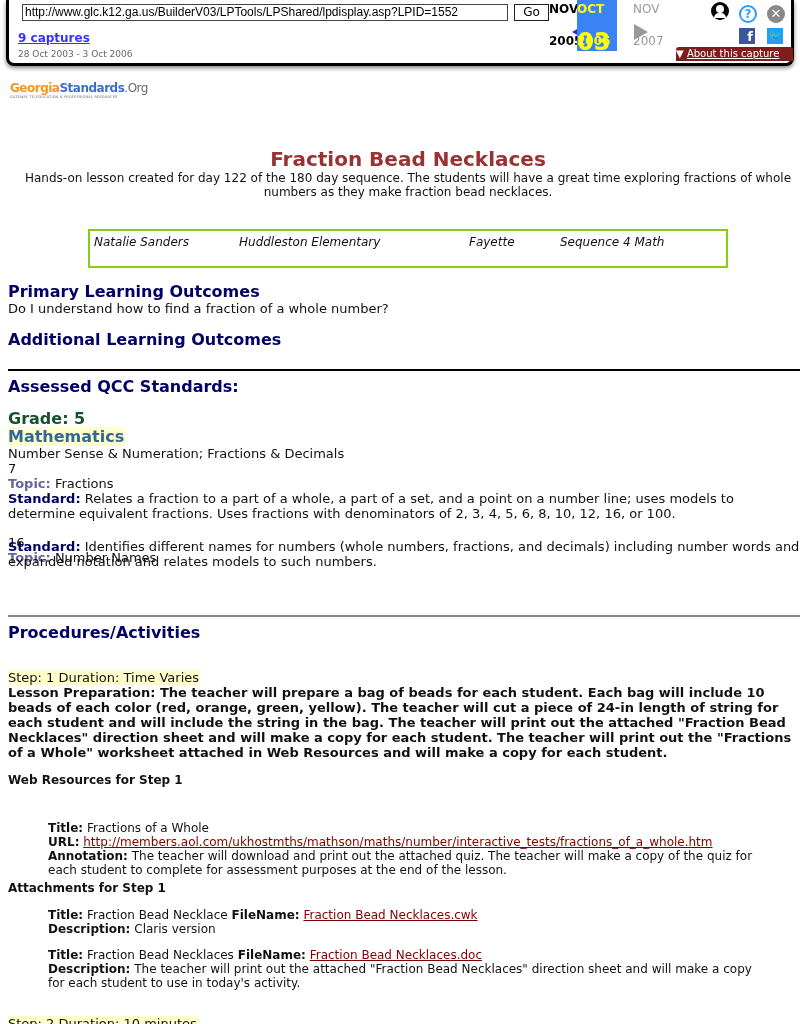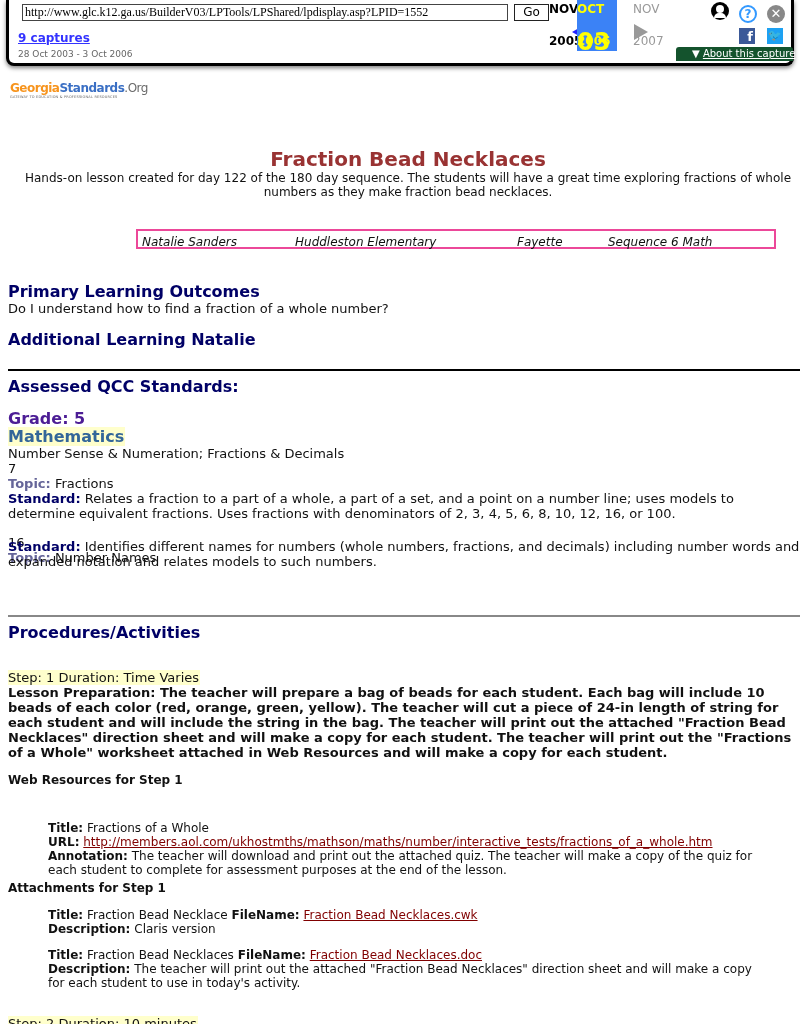--- a/index.html
+++ b/index.html
@@ -1,21 +1,21 @@
 <!DOCTYPE html>
 <html><head>
 <meta charset="utf-8">
 <style>
   * { box-sizing: border-box; }
   html, body { margin: 0; padding: 0; background: #fff; }
   body { width: 800px; height: 1024px; overflow: hidden; position: relative; font-family: "DejaVu Sans", sans-serif; color: #111; }
 
   
   .wb { position: absolute; left: 6px; top: 0; width: 788px; height: 66px; background: #fff; border: 3px solid #000; border-top: none; border-radius: 0 0 8px 8px; box-shadow: 0 2px 4px rgba(0,0,0,0.5); }
-  .wb-url { position: absolute; left: 13px; top: 4px; width: 486px; height: 17px; border: 1px solid #444; font-size: 12px; line-height: 15px; padding: 0 2px; white-space: nowrap; overflow: hidden; font-family: Liberation Serif, serif; color: #000; background: #fff; }
+  .wb-url { position: absolute; left: 13px; top: 4px; width: 486px; height: 17px; border: 1px solid #444; font-size: 12px; line-height: 15px; padding: 0 2px; white-space: nowrap; overflow: hidden; font-family: Liberation Sans, sans-serif; color: #000; background: #fff; }
   .wb-go { position: absolute; left: 505px; top: 4px; width: 35px; height: 17px; border: 1px solid #222; background: #fff; font-size: 12px; line-height: 15px; text-align: center; padding: 0; font-family: "DejaVu Sans", sans-serif; color: #000; }
   .wb-captures { position: absolute; left: 9px; top: 31px; font-size: 12px; font-weight: bold; color: #33f; text-decoration: underline; }
   .wb-range { position: absolute; left: 9px; top: 49px; font-size: 9px; color: #666; }
   .wb-col { position: absolute; top: 0; height: 51px; text-align: left; }
   .wb-col .m { font-size: 12px; font-weight: bold; line-height: 14px; padding-top: 2px; }
   .wb-col .y { position: absolute; bottom: 3px; left: 0; right: 0; font-size: 12px; font-weight: bold; }
   .col-prev { left: 540px; width: 46px; }
   .col-prev .m, .col-prev .y { color: #000; }
   .col-cur { left: 568px; width: 40px; background: #3b82f6; }
   .col-cur .m { color: #ff0; }
@@ -26,41 +26,41 @@
   .col-next .y { color: #999; font-weight: normal; }
   .arrow-prev { position: absolute; left: 563px; top: 24px; width: 0; height: 0; border-top: 8px solid transparent; border-bottom: 8px solid transparent; border-right: 14px solid #22f; }
   .arrow-next { position: absolute; left: 625px; top: 24px; width: 0; height: 0; border-top: 8px solid transparent; border-bottom: 8px solid transparent; border-left: 14px solid #999; }
   .icon-user { position: absolute; left: 702px; top: 2px; width: 18px; height: 18px; border-radius: 50%; background: #000; }
   .icon-user::before { content: ""; position: absolute; left: 5px; top: 3px; width: 8px; height: 8px; border-radius: 50%; background: #fff; }
   .icon-user::after { content: ""; position: absolute; left: 3px; top: 11px; width: 12px; height: 5px; border-radius: 6px 6px 0 0; background: #fff; }
   .icon-help { position: absolute; left: 730px; top: 5px; width: 18px; height: 18px; border-radius: 50%; border: 2px solid #39f; color: #39f; font-size: 12px; font-weight: bold; text-align: center; line-height: 14px; }
   .icon-close { position: absolute; left: 758px; top: 5px; width: 18px; height: 18px; border-radius: 50%; background: #888; color: #fff; font-size: 13px; font-weight: bold; text-align: center; line-height: 18px; }
   .icon-fb { position: absolute; left: 730px; top: 28px; width: 16px; height: 16px; background: #3b5998; color: #fff; font-size: 13px; font-weight: bold; text-align: right; line-height: 18px; padding-right: 2px; }
   .icon-tw { position: absolute; left: 758px; top: 28px; width: 16px; height: 16px; background: #1da1f2; color: #fff; font-size: 11px; text-align: center; line-height: 16px; }
-  .about { position: absolute; left: 667px; top: 47px; width: 117px; height: 14px; background: #14532d; color: #fff; font-size: 10px; line-height: 14px; padding-left: 16px; border-radius: 3px 3px 0 0; white-space: nowrap; }
+  .about { position: absolute; left: 667px; top: 47px; width: 117px; height: 14px; background: #7f1d1d; color: #fff; font-size: 10px; line-height: 14px; padding-left: 0; border-radius: 3px 3px 0 0; white-space: nowrap; }
   .about .lbl { text-decoration: underline; }
 
   
   .logo { position: absolute; left: 10px; top: 82px; }
   .logo .l1 { font-size: 12px; font-weight: bold; letter-spacing: -0.5px; line-height: 12px; }
   .logo .l1 .ga { color: #f7941d; }
   .logo .l1 .st { color: #3a6fc4; }
   .logo .l1 .org { color: #6a6a6a; font-weight: normal; margin-top: 30px; }
   .logo .l2 { font-size: 3.5px; color: #666; letter-spacing: 0.2px; margin-top: 1px; white-space: nowrap; }
 
   
   .title { position: absolute; left: 0; width: 816px; top: 147px; text-align: center; font-size: 20px; font-weight: bold; color: #993333; }
   .desc { position: absolute; left: 20px; width: 776px; top: 171px; text-align: center; font-size: 12px; line-height: 14px; color: #111; }
-  .info-box { position: absolute; left: 88px; top: 229px; width: 640px; height: 20px; border: 2px solid #ec4899; font-size: 12px; font-style: italic; margin-left: 48px; }
+  .info-box { position: absolute; left: 88px; top: 229px; width: 640px; height: 39px; border: 2px solid #84cc16; font-size: 12px; font-style: italic; }
   .info-box span { position: absolute; top: 4px; white-space: nowrap; }
 
   .h2 { position: absolute; left: 8px; font-size: 16px; font-weight: bold; color: #000066; }
   .txt { position: absolute; left: 8px; font-size: 13px; line-height: 15px; color: #111; }
   .rule { position: absolute; left: 8px; width: 792px; }
-  .grade { position: absolute; left: 8px; font-size: 16px; font-weight: bold; color: #4c1d95; }
+  .grade { position: absolute; left: 8px; font-size: 16px; font-weight: bold; color: #14532d; }
   .subj { position: absolute; left: 8px; font-size: 16px; font-weight: bold; color: #336699; background: #ffffcc; padding-right: 1px; }
   .topic-lbl { color: #666699; font-weight: bold; }
   .std-lbl { color: #000066; font-weight: bold; }
   .step { position: absolute; left: 8px; font-size: 13px; background: #ffffcc; color: #111; padding-right: 1px; line-height: 15px; }
   .prep { position: absolute; left: 8px; width: 792px; font-size: 13px; line-height: 15px; font-weight: bold; color: #111; }
   .subh { position: absolute; left: 8px; font-size: 12px; font-weight: bold; color: #111; }
   .block { position: absolute; left: 48px; width: 720px; font-size: 12px; line-height: 14px; color: #111; }
   .block b { font-weight: bold; }
   .link { color: #800000; text-decoration: underline; }
 </style>
@@ -102,28 +102,28 @@
 <div class="logo">
   <div class="l1"><span class="ga">Georgia</span><span class="st">Standards</span><span class="org">.Org</span></div>
   <div class="l2">GATEWAY TO EDUCATION &amp; PROFESSIONAL RESOURCES</div>
 </div>
 
 <div class="title">Fraction Bead Necklaces</div>
 <div class="desc">Hands-on lesson created for day 122 of the 180 day sequence. The students will have a great time exploring fractions of whole numbers as they make fraction bead necklaces.</div>
 
 <div class="info-box">
   <span style="left:4px">Natalie Sanders</span>
-  <span style="left:157px">Huddleston Elementary</span>
+  <span style="left:149px">Huddleston Elementary</span>
   <span style="left:379px">Fayette</span>
-  <span style="left:470px">Sequence 6 Math</span>
+  <span style="left:470px">Sequence 4 Math</span>
 </div>
 
 <div class="h2" style="top:282px">Primary Learning Outcomes</div>
 <div class="txt" style="top:301px">Do I understand how to find a fraction of a whole number?</div>
-<div class="h2" style="top:330px">Additional Learning Natalie</div>
+<div class="h2" style="top:330px">Additional Learning Outcomes</div>
 
 <div class="rule" style="top:369px; height:2px; background:#000;"></div>
 
 <div class="h2" style="top:377px">Assessed QCC Standards:</div>
 <div class="grade" style="top:409px">Grade: 5</div>
 <div class="subj" style="top:427px">Mathematics</div>
 <div class="txt" style="top:446px">Number Sense &amp; Numeration; Fractions &amp; Decimals</div>
 
 <div class="txt" style="top:461px">7</div>
 <div class="txt" style="top:476px"><span class="topic-lbl">Topic:</span> <span>Fractions</span></div>

